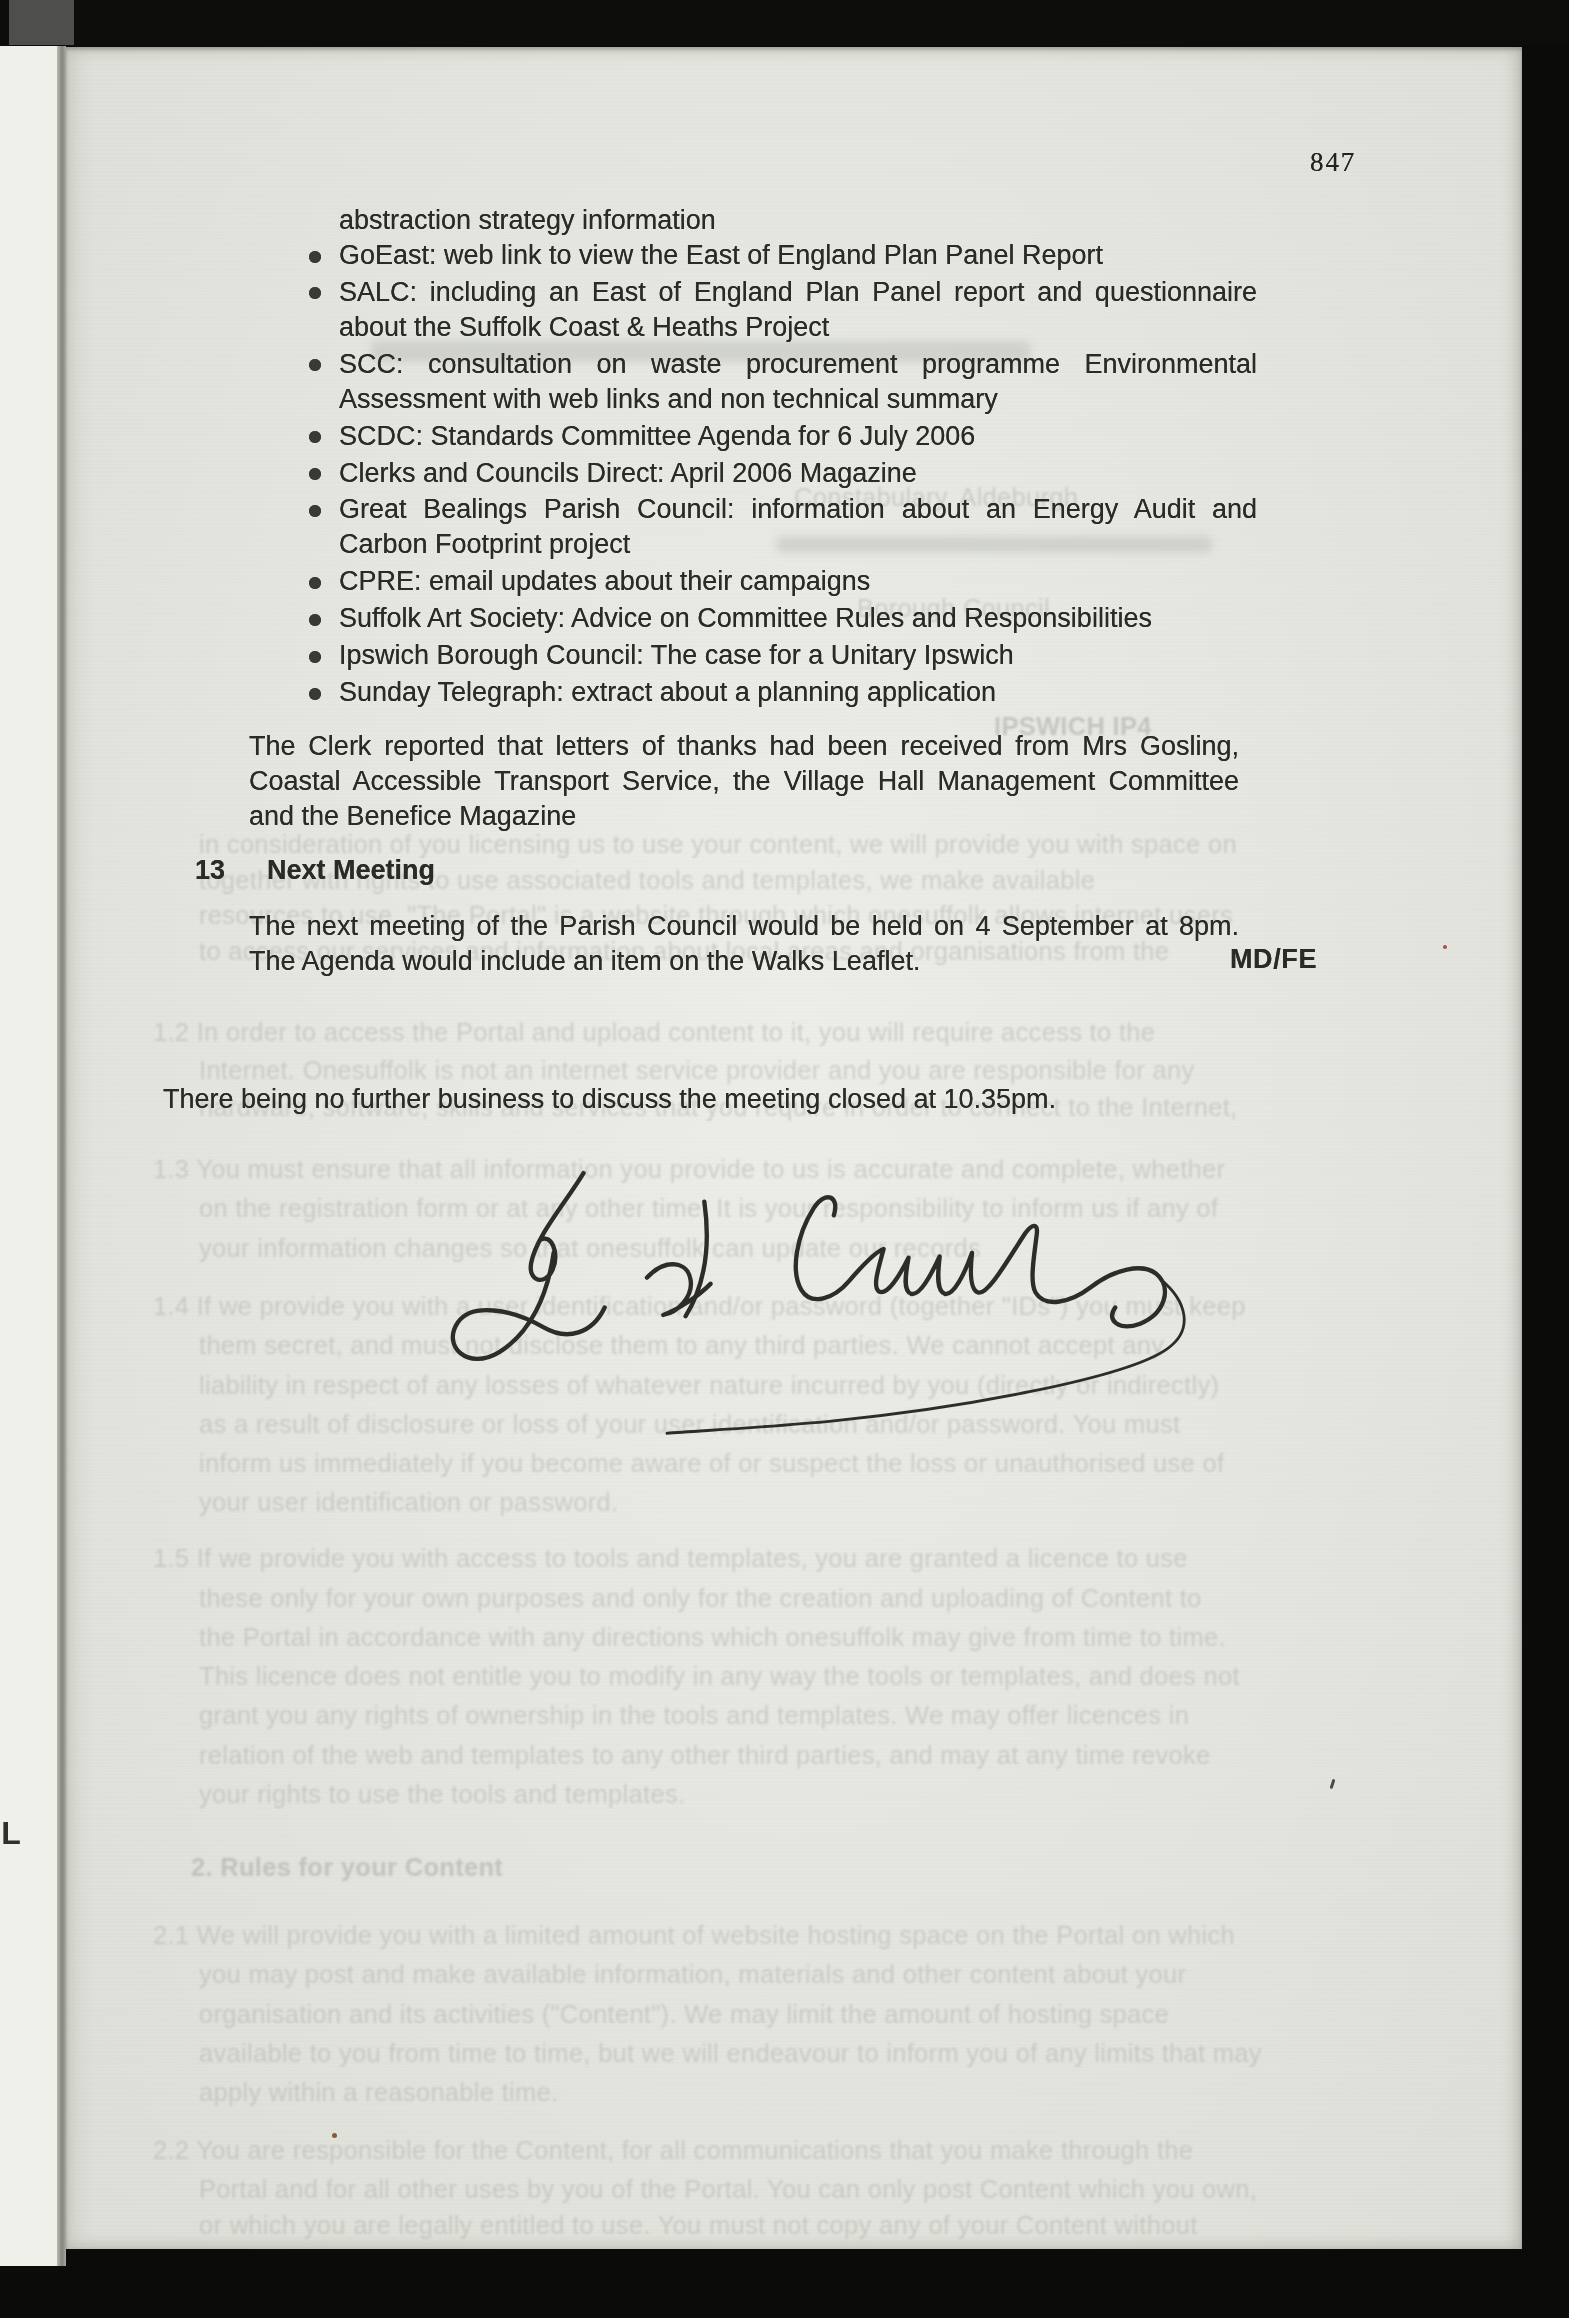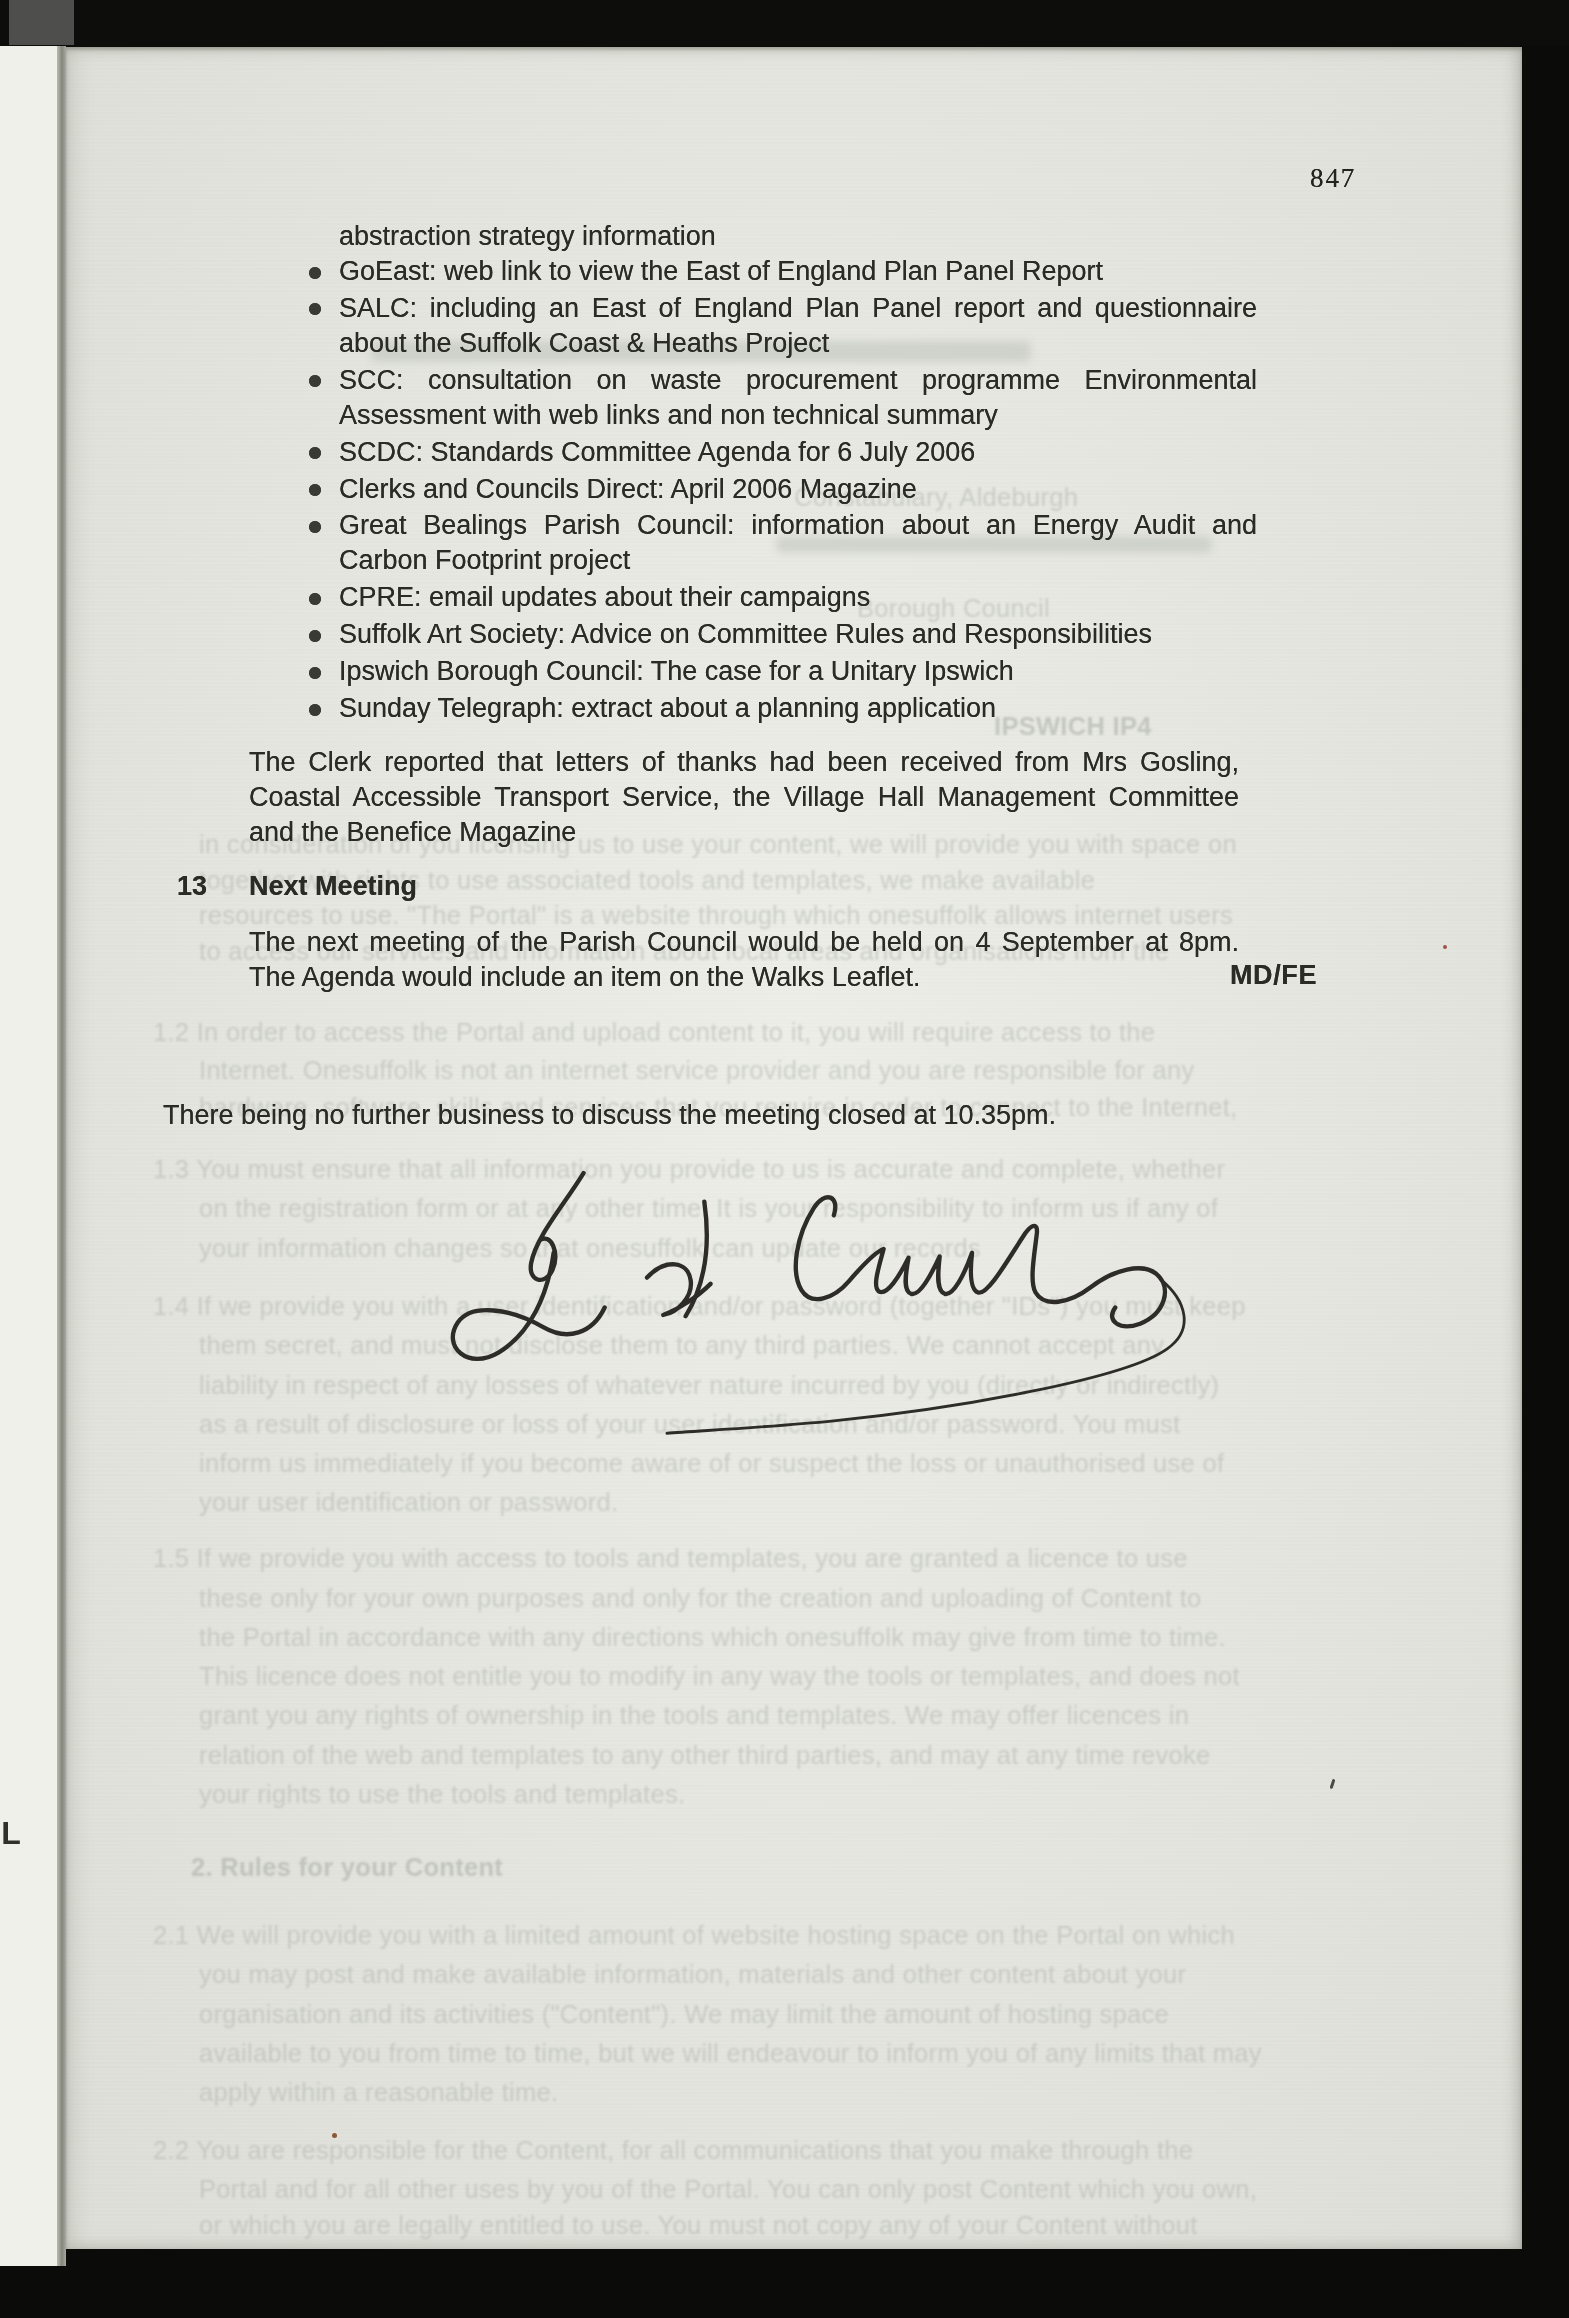--- a/index.html
+++ b/index.html
@@ -37,21 +37,21 @@
   .ghost{
     position:absolute;white-space:nowrap;
     font-size:25.5px;color:#aeb3ab;opacity:.52;
     filter:blur(1px);letter-spacing:0.3px;
   }
   .ghost-bold{font-weight:700;color:#a2a79f;}
   .ghost-bar{position:absolute;background:#b9beb6;opacity:.5;filter:blur(4.4px);border-radius:6.2px;}
   
   .ink-layer{position:absolute;inset:0;z-index:2;color:#2b2b26;}
   .ink-layer .blk{position:absolute;font-size:27px;line-height:35px;
-    text-shadow:0 0 0.6px rgba(43,43,38,.85);margin-top:16px;}
+    text-shadow:0 0 0.6px rgba(43,43,38,.85);}
   .page-number{font-family:"Liberation Serif",serif;font-size:34px;letter-spacing:1.9px;color:#23231f;}
   .hang-line{margin:0 0 0 35px;}
   ul.bullets{list-style:none;margin:0;padding:0;text-align:justify;}
   ul.bullets li{position:relative;padding-left:35px;margin-bottom:1.9px;}
   ul.bullets li::before{
     content:"";position:absolute;left:5px;top:12.5px;width:12px;height:12px;border-radius:50%;
     background:#3a3a34;box-shadow:0 0 0.6px #3a3a34;
   }
   .para{text-align:justify;}
   .section-line{font-weight:700;font-size:28px;}
@@ -129,21 +129,21 @@
           <li><span>Great Bealings Parish Council: information about an Energy Audit and Carbon Footprint project</span></li>
           <li><span>CPRE: email updates about their campaigns</span></li>
           <li><span>Suffolk Art Society: Advice on Committee Rules and Responsibilities</span></li>
           <li><span>Ipswich Borough Council: The case for a Unitary Ipswich</span></li>
           <li><span>Sunday Telegraph: extract about a planning application</span></li>
         </ul>
     </div>
 
     <div class="blk para" style="left:183px;top:682px;width:990px;">The Clerk reported that letters of thanks had been received from Mrs Gosling, Coastal Accessible Transport Service, the Village Hall Management Committee and the Benefice Magazine</div>
 
-    <div class="blk section-line" style="left:111px;top:806px;width:1058px;">
+    <div class="blk section-line" style="left:129px;top:806px;width:1058px;">
       <span>13</span>
       <span class="sec-title">Next Meeting</span>
     </div>
 
     <div class="blk para" style="left:183px;top:862px;width:990px;">The next meeting of the Parish Council would be held on 4 September at 8pm.  The Agenda would include an item on the Walks Leaflet.</div>
 
     <div class="blk mdfe" style="left:1164px;top:895px;">MD/FE</div>
 
     <div class="blk closing" style="left:97px;top:1035px;">There being no further business to discuss the meeting closed at 10.35pm.</div>
 

